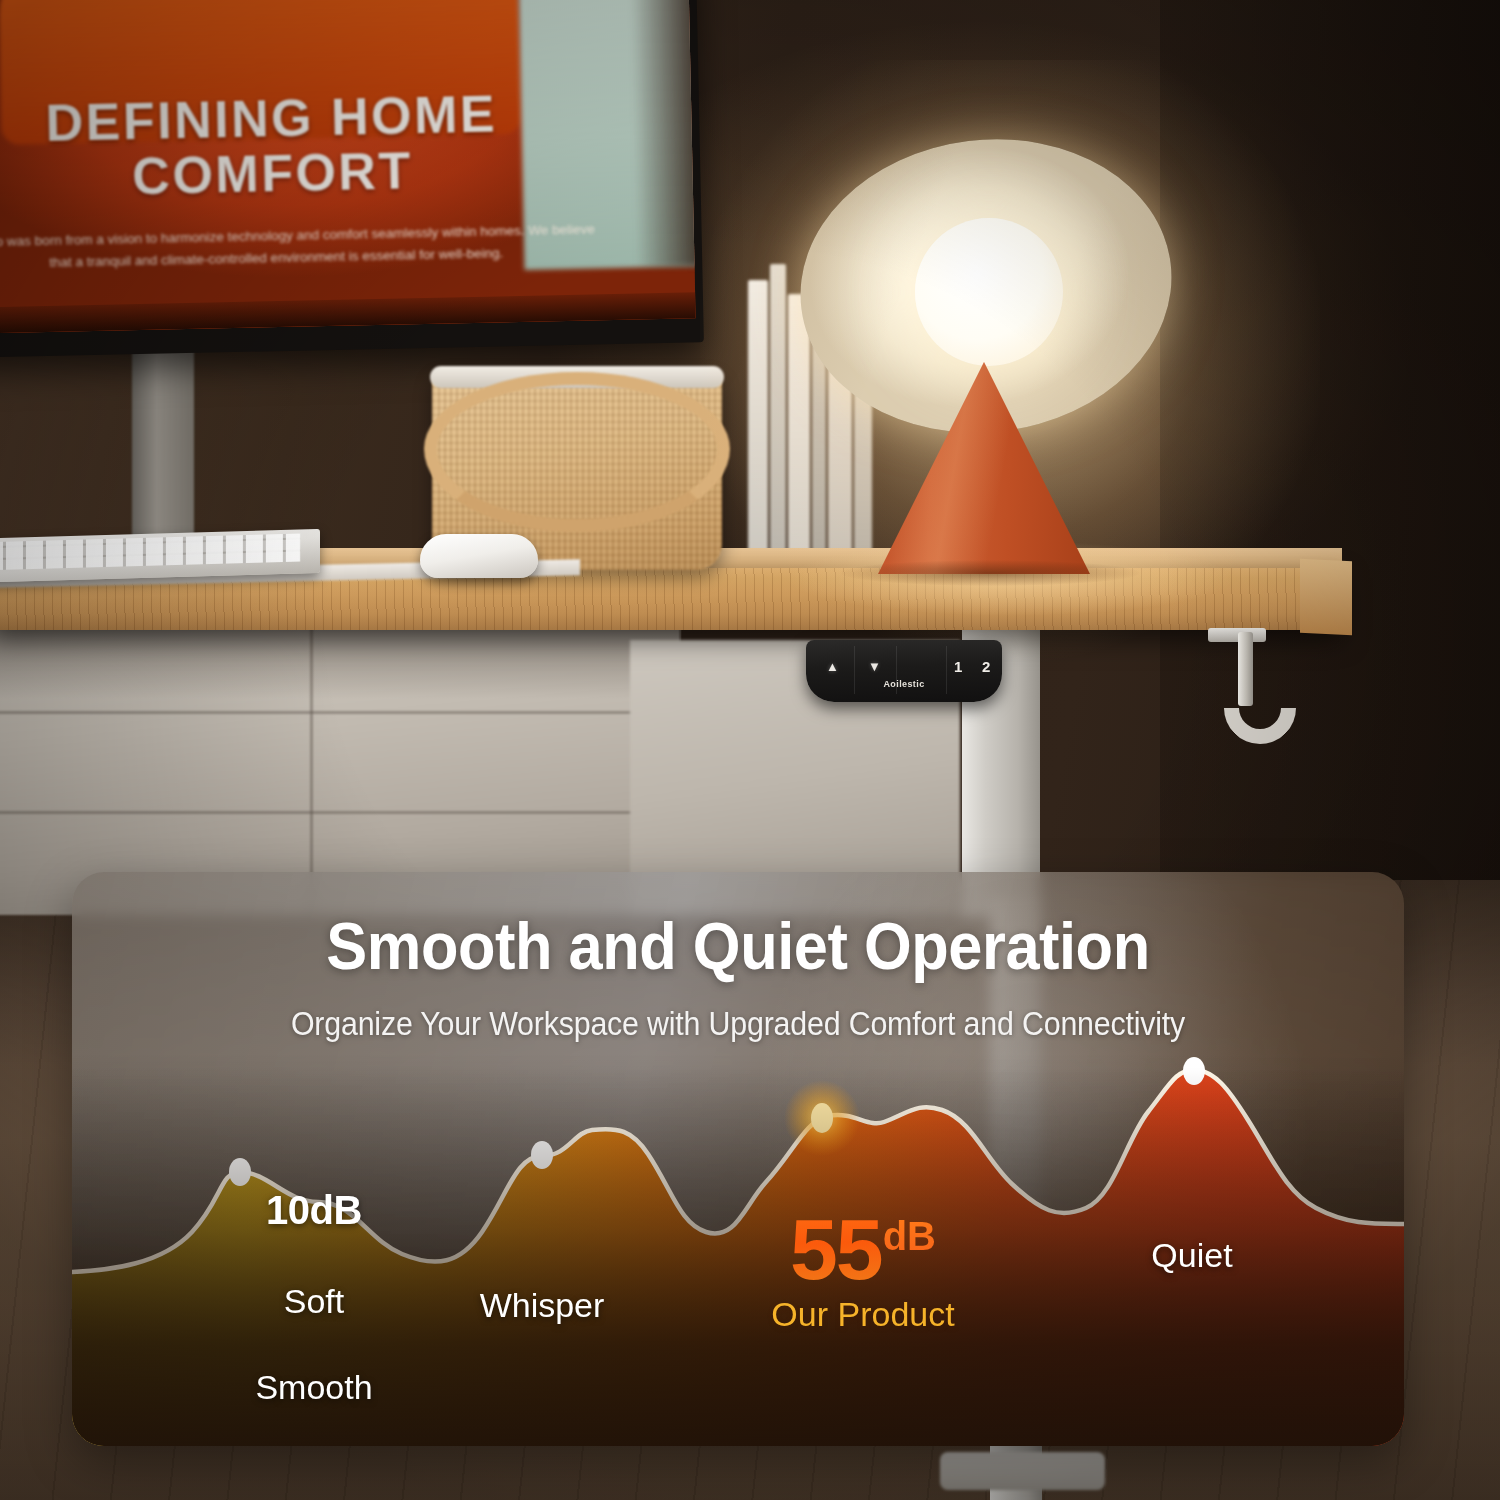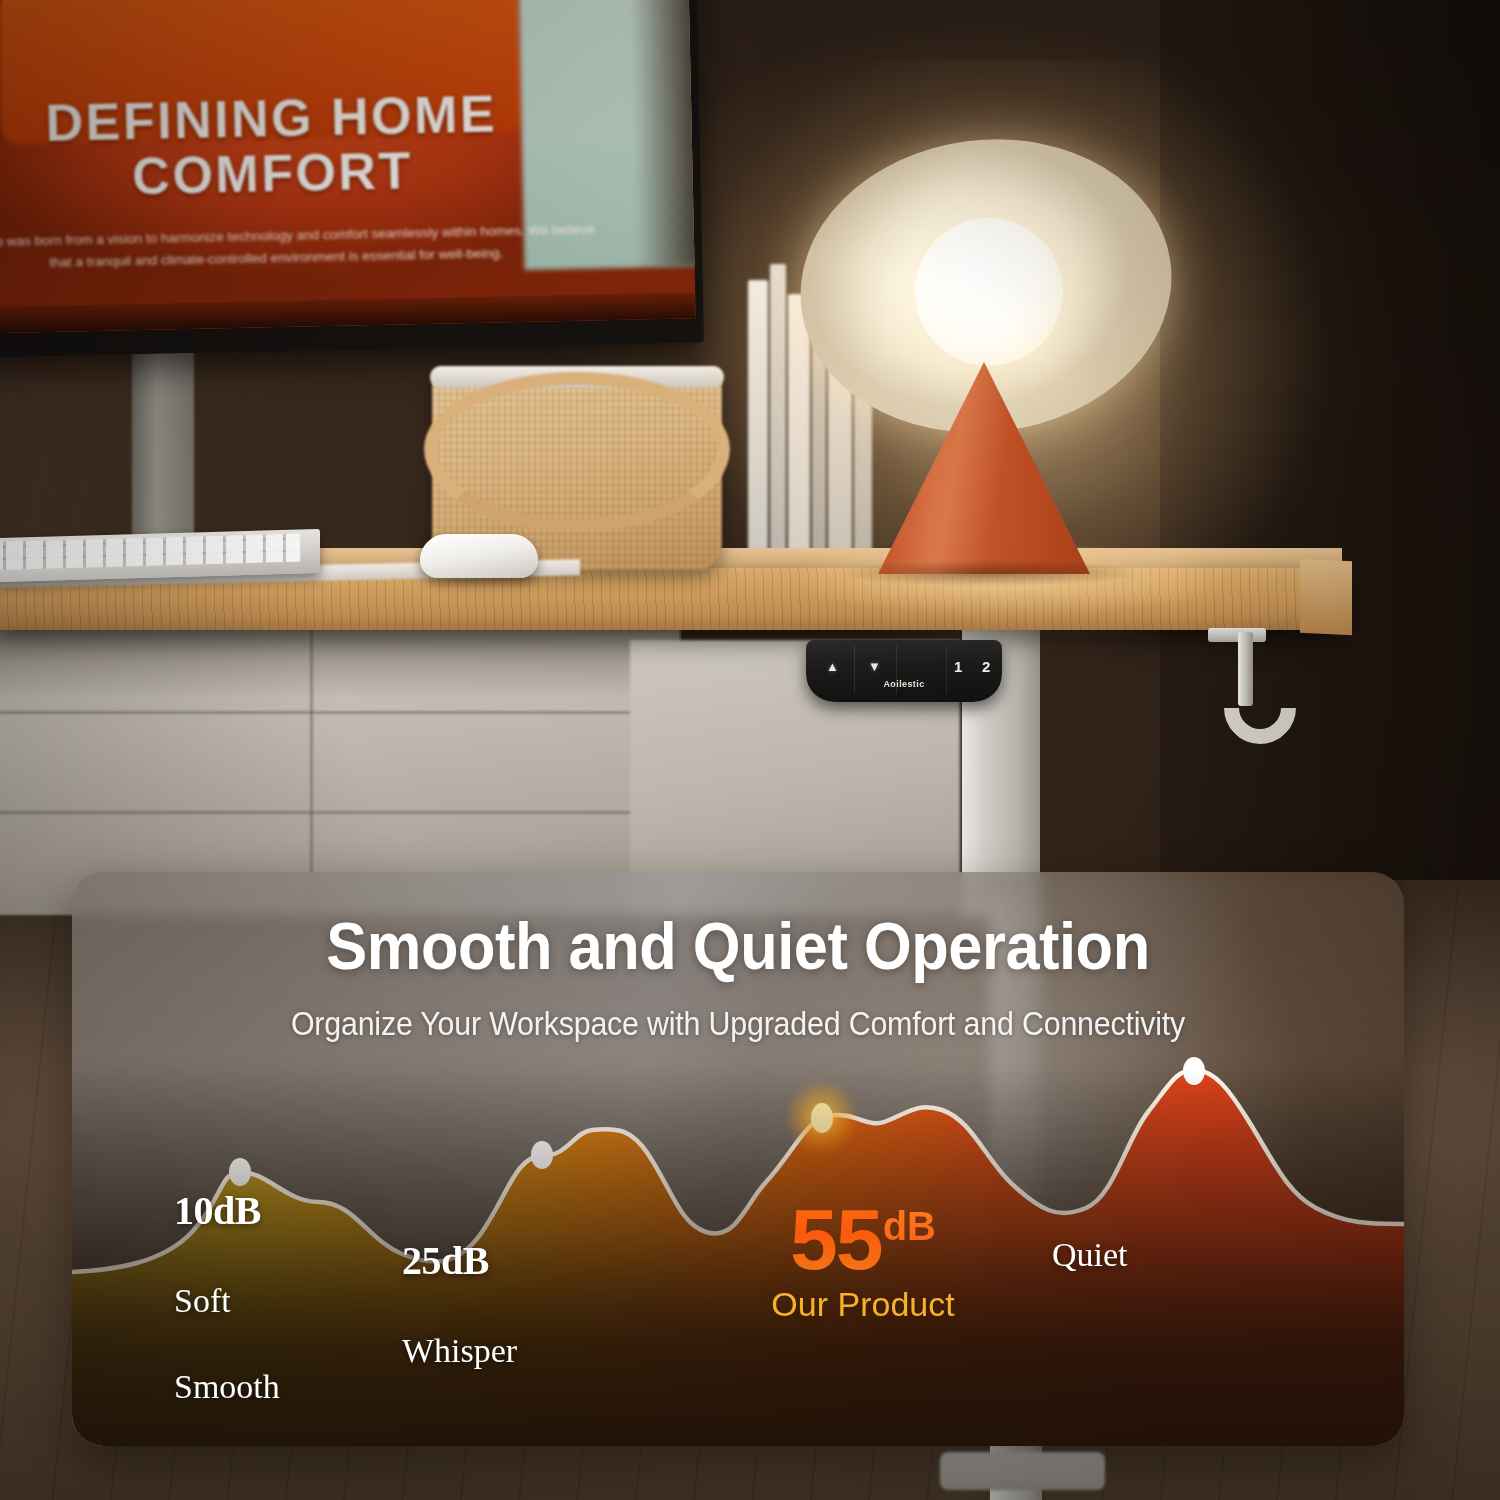--- a/index.html
+++ b/index.html
@@ -343,22 +343,22 @@
     position:absolute;left:0;right:0;top:133px;text-align:center;
     color:#f4f3f2;font-size:33px;font-weight:400;letter-spacing:-.2px;
     transform:scaleX(.92);
     text-shadow:0 1px 6px rgba(0,0,0,.38);
   }
 
   
   .wave-wrap{position:absolute;left:0;top:0;width:1332px;height:574px;}
 
   
-  .lbl{position:absolute;text-align:left;color:#ffffff;line-height:1.14;
-    text-shadow:0 2px 6px rgba(0,0,0,.55);font-family:Liberation Serif, serif;}
+  .lbl{position:absolute;text-align:center;color:#ffffff;line-height:1.14;
+    text-shadow:0 2px 6px rgba(0,0,0,.55);}
   .lbl .db{font-size:40px;font-weight:bold;letter-spacing:-.5px;display:block;}
   .lbl .nm{font-size:34px;font-weight:400;display:block;margin-top:48px;}
 
   .hl{position:absolute;text-align:center;}
   .hl-num{
     font-size:86px;font-weight:bold;line-height:.92;letter-spacing:-2px;
     background:linear-gradient(178deg,#ff6a12 0%,#fb5a0c 42%,#f07a18 100%);
     -webkit-background-clip:text;background-clip:text;color:transparent;
     display:inline-block;
   }
@@ -560,29 +560,28 @@
     <div class="panel-title">Smooth and Quiet Operation</div>
     <div class="panel-sub">Organize Your Workspace with Upgraded Comfort and Connectivity</div>
 
     <div class="lbl" style="left:102px;top:316px;width:280px;">
       <span class="db">10dB</span>
       <span class="nm">Soft</span>
       <span class="nm">Smooth</span>
     </div>
 
     <div class="lbl" style="left:330px;top:366px;width:280px;">
-      <span class="db">25dB</span>
       <span class="nm">Whisper</span>
     </div>
 
     <div class="lbl" style="left:980px;top:316px;width:280px;">
       <span class="nm">Quiet</span>
     </div>
 
-    <div class="hl" style="left:626px;top:328px;width:330px;">
+    <div class="hl" style="left:626px;top:338px;width:330px;">
       <div style="white-space:nowrap;">
         <span class="hl-num">55</span><span class="hl-unit">dB</span>
       </div>
       <svg class="hl-arrow" width="52" height="58" viewBox="0 0 52 58">
         <defs>
           <linearGradient id="arrGrad" x1="0" y1="0" x2="0" y2="1">
             <stop offset="0%" stop-color="#FFC94A"></stop>
             <stop offset="100%" stop-color="#F79A1E"></stop>
           </linearGradient>
         </defs>

